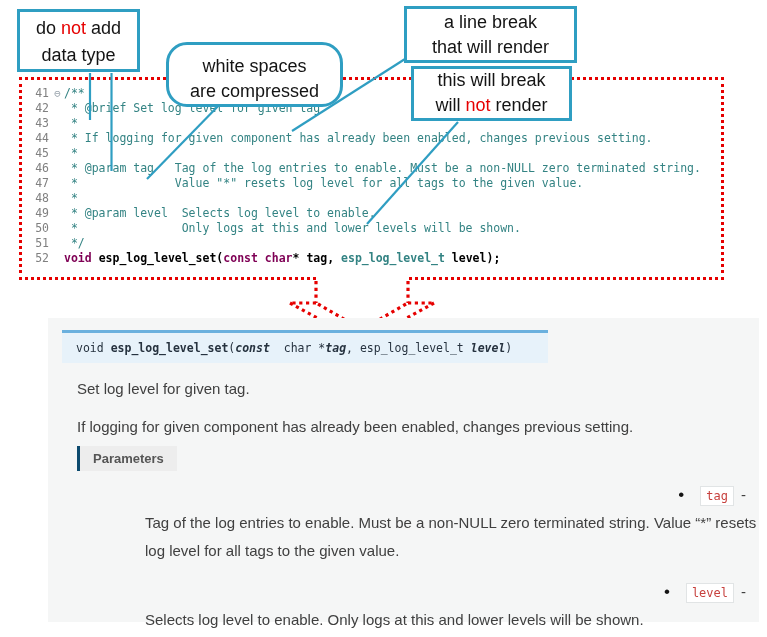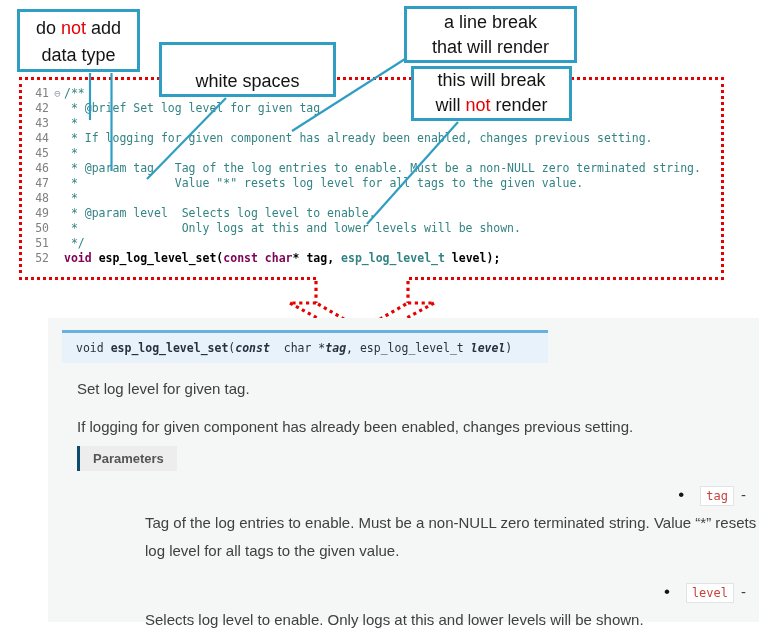--- a/index.html
+++ b/index.html
@@ -27,21 +27,21 @@
   .overlay{position:absolute;left:0;top:0;width:767px;height:637px;pointer-events:none;}
   .leader{stroke:#2f9ec2;stroke-width:2.2;fill:none;}
   .redarrow{stroke:#e60000;stroke-width:3.2;fill:none;stroke-dasharray:3.2 3.6;}
 
   
   .callout{position:absolute;background:#ffffff;border:3px solid #2f9ec2;box-sizing:border-box;
            text-align:center;font-size:18px;color:#141414;display:flex;flex-direction:column;
            justify-content:flex-end;line-height:25px;}
   .callout .red{color:#e60000;}
   .co1{left:17px;top:9px;width:123px;height:63px;line-height:27px;}
-  .co2{left:159px;top:42px;width:177px;height:55px;}
+  .co2{left:166px;top:42px;width:177px;height:65px;border-radius:21px;}
   .co3{left:404px;top:6px;width:173px;height:57px;}
   .co4{left:411px;top:66px;width:161px;height:55px;}
 
   
   .doc-panel{position:absolute;left:48px;top:318px;width:711px;height:304px;background:#f5f6f6;}
   .sig{position:absolute;left:14px;top:12px;width:486px;height:33px;background:#e7f2fa;
        border-top:3px solid #6ab0de;box-sizing:border-box;display:flex;align-items:center;
        padding-left:14px;font-family:"DejaVu Sans Mono",monospace;font-size:11.5px;color:#26323f;
        white-space:pre;}
   .s-n{font-weight:normal;}
@@ -103,20 +103,21 @@
       <line class="redarrow" x1="406" y1="304" x2="363" y2="329"></line>
     </g>
   </svg>
 
   <div class="callout co1">
     <div><span>do </span><span class="red">not</span><span> add</span></div>
     <div>data type</div>
   </div>
   <div class="callout co2">
     <div>white spaces</div>
+    <div>are compressed</div>
   </div>
   <div class="callout co3">
     <div>a line break</div>
     <div>that will render</div>
   </div>
   <div class="callout co4">
     <div>this will break</div>
     <div><span>will </span><span class="red">not</span><span> render</span></div>
   </div>
 

